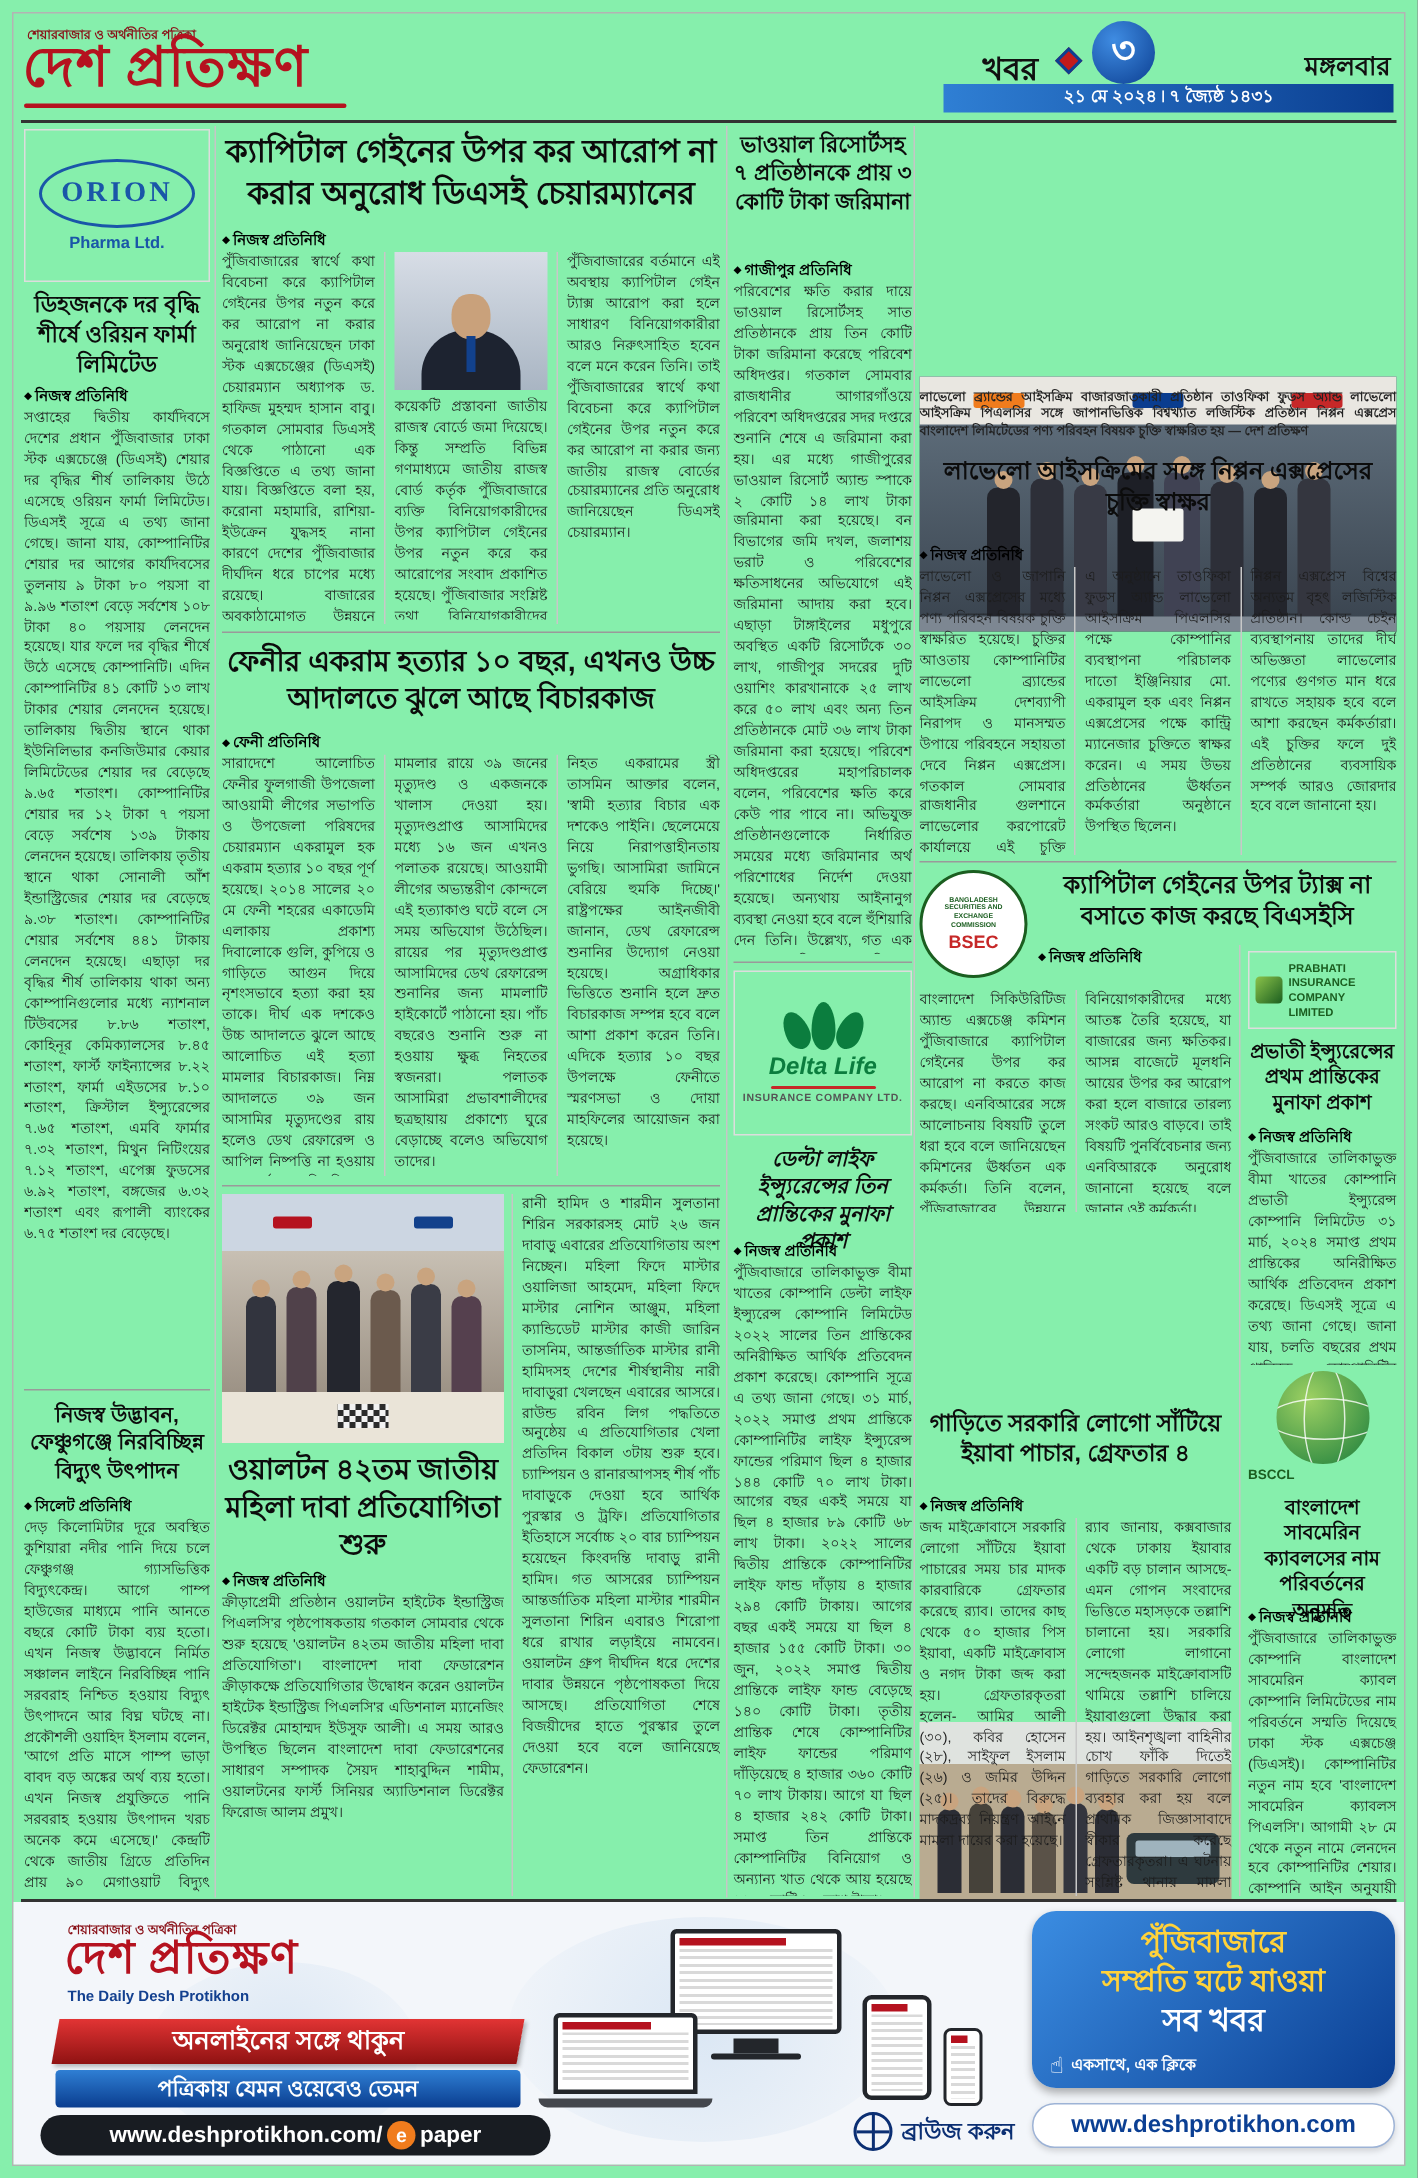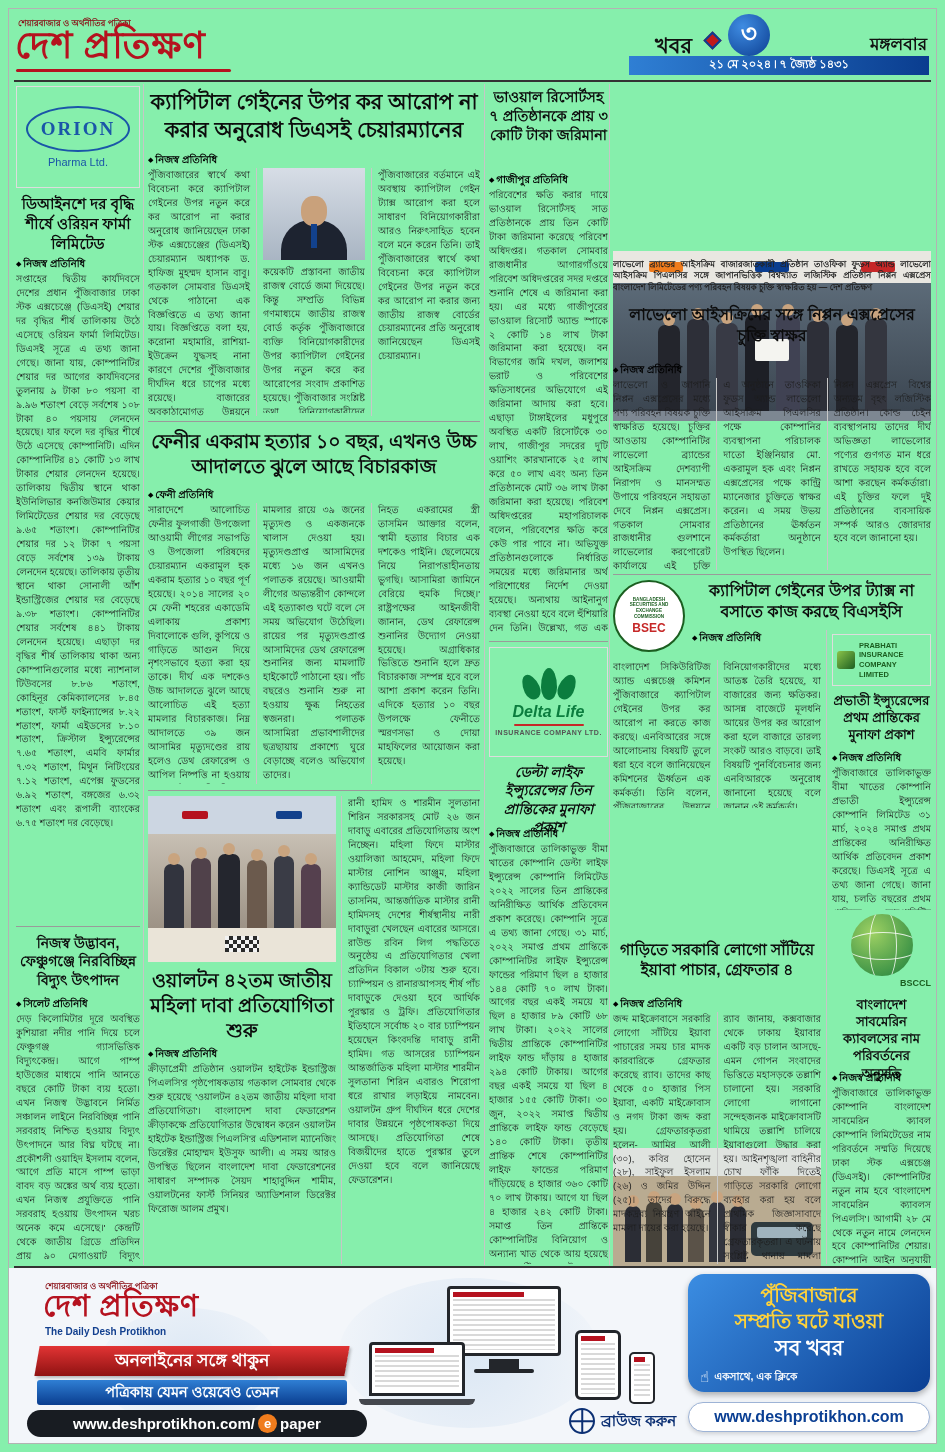--- a/index.html
+++ b/index.html
@@ -43,21 +43,21 @@
                   width:12px;height:12px;border-radius:50%;background:#c9a47f;}
   .banner-strip{position:absolute;top:0;left:0;right:0;height:32px;background:#e9e7e1;
                 display:flex;align-items:center;justify-content:space-around;}
   .floor{position:absolute;left:0;right:0;bottom:0;height:10px;background:#7d8792;}
 
   
   .orion-oval{width:100px;height:42px;border:2px solid #1a56a8;border-radius:50%;
               display:flex;align-items:center;justify-content:center;}
   .orion-name{font-family:"Liberation Serif","DejaVu Serif",serif;font-weight:bold;
               font-size:19px;color:#1a56a8;letter-spacing:2px;}
-  .orion-sub{font-size:11px;font-weight:normal;color:#1a56a8;margin-top:4px;}
+  .orion-sub{font-size:11px;font-weight:bold;color:#1a56a8;margin-top:4px;}
   .delta-petal{width:16px;height:26px;background:#0b7d3e;border-radius:50% 50% 50% 50%/60% 60% 40% 40%;}
   .delta-name{font-size:16px;font-weight:bold;color:#0b7d3e;font-style:italic;}
   .delta-sub{font-size:7px;font-weight:bold;color:#555;letter-spacing:.5px;}
   .bsec-circle{width:72px;height:72px;border-radius:50%;border:2.5px solid #1b5e20;background:#fff;
                display:flex;flex-direction:column;align-items:center;justify-content:center;text-align:center;padding:6px;}
   .bsec-ring{font-size:4.6px;font-weight:bold;color:#1b5e20;line-height:1.25;}
   .bsec-center{font-size:12px;font-weight:bold;color:#c62828;margin-top:2px;}
   .globe{width:62px;height:62px;border-radius:50%;
          background:radial-gradient(circle at 35% 30%,#9ed163,#1b7e3c);position:relative;overflow:hidden;}
   .globe i{position:absolute;border:1px solid rgba(255,255,255,.8);border-radius:50%;}
@@ -125,21 +125,21 @@
   <div class="vrule" style="left:143px;top:84px;height:1181px;"></div>
   <div class="vrule" style="left:484px;top:84px;height:1181px;"></div>
   <div class="vrule" style="left:609px;top:84px;height:1181px;"></div>
 
   <div class="abs" style="left:16px;top:86px;width:124px;height:102px;border:1px solid #ddd;display:flex;flex-direction:column;align-items:center;justify-content:center;">
     <div class="orion-oval">
       <span class="orion-name">ORION</span>
     </div>
     <div class="orion-sub">Pharma Ltd.</div>
   </div>
-  <div class="abs hl" style="left:16px;top:194px;width:124px;font-size:15px;">ডিআইনশে দর বৃদ্ধি শীর্ষে ওরিয়ন ফার্মা লিমিটেড</div>
+  <div class="abs hl" style="left:16px;top:194px;width:124px;font-size:15px;">ডিহজনকে দর বৃদ্ধি শীর্ষে ওরিয়ন ফার্মা লিমিটেড</div>
   <div class="abs byline" style="left:16px;top:256px;">নিজস্ব প্রতিনিধি</div>
   <div class="abs body-txt" style="left:16px;top:272px;width:124px;height:648px;">সপ্তাহের দ্বিতীয় কার্যদিবসে দেশের প্রধান পুঁজিবাজার ঢাকা স্টক এক্সচেঞ্জে (ডিএসই) শেয়ার দর বৃদ্ধির শীর্ষ তালিকায় উঠে এসেছে ওরিয়ন ফার্মা লিমিটেড। ডিএসই সূত্রে এ তথ্য জানা গেছে। জানা যায়, কোম্পানিটির শেয়ার দর আগের কার্যদিবসের তুলনায় ৯ টাকা ৮০ পয়সা বা ৯.৯৬ শতাংশ বেড়ে সর্বশেষ ১০৮ টাকা ৪০ পয়সায় লেনদেন হয়েছে। যার ফলে দর বৃদ্ধির শীর্ষে উঠে এসেছে কোম্পানিটি। এদিন কোম্পানিটির ৪১ কোটি ১৩ লাখ টাকার শেয়ার লেনদেন হয়েছে। তালিকায় দ্বিতীয় স্থানে থাকা ইউনিলিভার কনজিউমার কেয়ার লিমিটেডের শেয়ার দর বেড়েছে ৯.৬৫ শতাংশ। কোম্পানিটির শেয়ার দর ১২ টাকা ৭ পয়সা বেড়ে সর্বশেষ ১৩৯ টাকায় লেনদেন হয়েছে। তালিকায় তৃতীয় স্থানে থাকা সোনালী আঁশ ইন্ডাস্ট্রিজের শেয়ার দর বেড়েছে ৯.৩৮ শতাংশ। কোম্পানিটির শেয়ার সর্বশেষ ৪৪১ টাকায় লেনদেন হয়েছে। এছাড়া দর বৃদ্ধির শীর্ষ তালিকায় থাকা অন্য কোম্পানিগুলোর মধ্যে ন্যাশনাল টিউবসের ৮.৮৬ শতাংশ, কোহিনূর কেমিক্যালসের ৮.৪৫ শতাংশ, ফার্স্ট ফাইন্যান্সের ৮.২২ শতাংশ, ফার্মা এইডসের ৮.১০ শতাংশ, ক্রিস্টাল ইন্স্যুরেন্সের ৭.৬৫ শতাংশ, এমবি ফার্মার ৭.৩২ শতাংশ, মিথুন নিটিংয়ের ৭.১২ শতাংশ, এপেক্স ফুডসের ৬.৯২ শতাংশ, বঙ্গজের ৬.৩২ শতাংশ এবং রূপালী ব্যাংকের ৬.৭৫ শতাংশ দর বেড়েছে।</div>
 
   <div class="hrule" style="left:16px;top:926px;width:124px;"></div>
   <div class="abs hl" style="left:16px;top:934px;width:124px;font-size:14px;">নিজস্ব উদ্ভাবন, ফেঞ্চুগঞ্জে নিরবিচ্ছিন্ন বিদ্যুৎ উৎপাদন</div>
   <div class="abs byline" style="left:16px;top:996px;">সিলেট প্রতিনিধি</div>
   <div class="abs body-txt" style="left:16px;top:1012px;width:124px;height:252px;">দেড় কিলোমিটার দূরে অবস্থিত কুশিয়ারা নদীর পানি দিয়ে চলে ফেঞ্চুগঞ্জ গ্যাসভিত্তিক বিদ্যুৎকেন্দ্র। আগে পাম্প হাউজের মাধ্যমে পানি আনতে বছরে কোটি টাকা ব্যয় হতো। এখন নিজস্ব উদ্ভাবনে নির্মিত সঞ্চালন লাইনে নিরবিচ্ছিন্ন পানি সরবরাহ নিশ্চিত হওয়ায় বিদ্যুৎ উৎপাদনে আর বিঘ্ন ঘটছে না। প্রকৌশলী ওয়াহিদ ইসলাম বলেন, 'আগে প্রতি মাসে পাম্প ভাড়া বাবদ বড় অঙ্কের অর্থ ব্যয় হতো। এখন নিজস্ব প্রযুক্তিতে পানি সরবরাহ হওয়ায় উৎপাদন খরচ অনেক কমে এসেছে।' কেন্দ্রটি থেকে জাতীয় গ্রিডে প্রতিদিন প্রায় ৯০ মেগাওয়াট বিদ্যুৎ সরবরাহ করা হচ্ছে বলে জানিয়েছে সংশ্লিষ্ট কর্তৃপক্ষ। এতে একদিকে যেমন জ্বালানি সাশ্রয় হচ্ছে, অন্যদিকে নিরবিচ্ছিন্ন বিদ্যুৎ পাচ্ছেন গ্রাহকরা। ভবিষ্যতে কেন্দ্রের সক্ষমতা আরও বাড়ানোর পরিকল্পনার কথা জানিয়েছে কর্তৃপক্ষ।</div>
 
   <div class="abs hl" style="left:148px;top:88px;width:332px;font-size:21px;">ক্যাপিটাল গেইনের উপর কর আরোপ না করার অনুরোধ ডিএসই চেয়ারম্যানের</div>
   <div class="abs byline" style="left:148px;top:152px;">নিজস্ব প্রতিনিধি</div>
@@ -269,21 +269,21 @@
 
   <div class="vrule" style="left:826px;top:630px;height:634px;"></div>
   <div class="abs" style="left:832px;top:634px;width:99px;height:52px;border:1px solid #ddd;display:flex;align-items:center;gap:4px;padding:4px;">
     <div style="width:18px;height:18px;background:linear-gradient(135deg,#8bc34a,#1b5e20);border-radius:3px;flex:none;"></div>
     <div class="prabhati-name">PRABHATI INSURANCE COMPANY LIMITED</div>
   </div>
   <div class="abs hl" style="left:832px;top:692px;width:99px;font-size:13px;">প্রভাতী ইন্স্যুরেন্সের প্রথম প্রান্তিকের মুনাফা প্রকাশ</div>
   <div class="abs byline" style="left:832px;top:750px;">নিজস্ব প্রতিনিধি</div>
   <div class="abs body-txt" style="left:832px;top:766px;width:99px;height:144px;">পুঁজিবাজারে তালিকাভুক্ত বীমা খাতের কোম্পানি প্রভাতী ইন্স্যুরেন্স কোম্পানি লিমিটেড ৩১ মার্চ, ২০২৪ সমাপ্ত প্রথম প্রান্তিকের অনিরীক্ষিত আর্থিক প্রতিবেদন প্রকাশ করেছে। ডিএসই সূত্রে এ তথ্য জানা গেছে। জানা যায়, চলতি বছরের প্রথম প্রান্তিকে কোম্পানিটির শেয়ার প্রতি আয় (ইপিএস) হয়েছে ৪৬ পয়সা। আগের বছর একই সময়ে ইপিএস ছিল ৪১ পয়সা। ৩১ মার্চ, ২০২৪ শেষে কোম্পানিটির শেয়ার প্রতি সম্পদ মূল্য (এনএভি) দাঁড়িয়েছে ২১ টাকা ৫ পয়সায়।</div>
 
-  <div class="abs" style="left:832px;top:914px;width:99px;text-align:right;">
+  <div class="abs" style="left:832px;top:914px;width:99px;text-align:left;">
     <div class="globe" style="margin:0 auto;">
       <i style="left:18px;top:-6px;width:26px;height:74px;"></i>
       <i style="left:-6px;top:18px;width:74px;height:26px;"></i>
     </div>
     <div style="font-size:9px;font-weight:bold;color:#1b5e20;margin-top:2px;">BSCCL</div>
   </div>
   <div class="abs hl" style="left:832px;top:996px;width:99px;font-size:13px;">বাংলাদেশ সাবমেরিন ক্যাবলসের নাম পরিবর্তনের অনুমতি</div>
   <div class="abs byline" style="left:832px;top:1070px;">নিজস্ব প্রতিনিধি</div>
   <div class="abs body-txt" style="left:832px;top:1086px;width:99px;height:178px;">পুঁজিবাজারে তালিকাভুক্ত কোম্পানি বাংলাদেশ সাবমেরিন ক্যাবল কোম্পানি লিমিটেডের নাম পরিবর্তনে সম্মতি দিয়েছে ঢাকা স্টক এক্সচেঞ্জ (ডিএসই)। কোম্পানিটির নতুন নাম হবে 'বাংলাদেশ সাবমেরিন ক্যাবলস পিএলসি'। আগামী ২৮ মে থেকে নতুন নামে লেনদেন হবে কোম্পানিটির শেয়ার। কোম্পানি আইন অনুযায়ী নাম পরিবর্তনের সব প্রক্রিয়া সম্পন্ন হয়েছে বলে জানিয়েছে কোম্পানি কর্তৃপক্ষ।</div>
 

